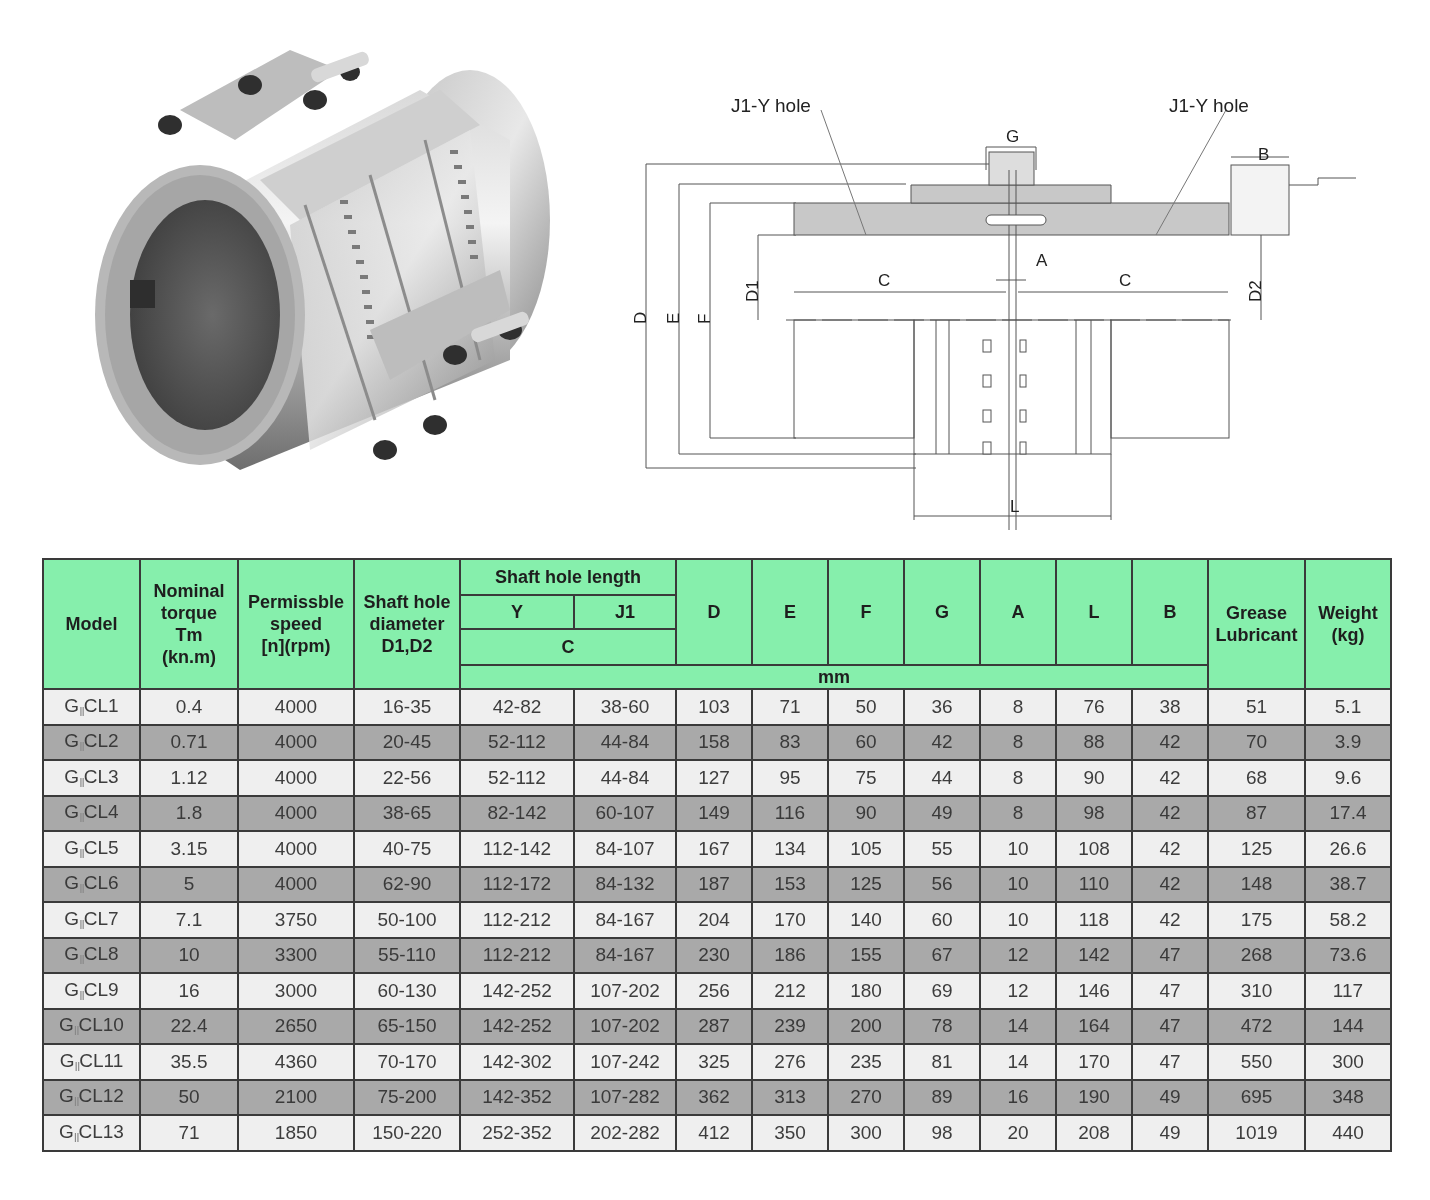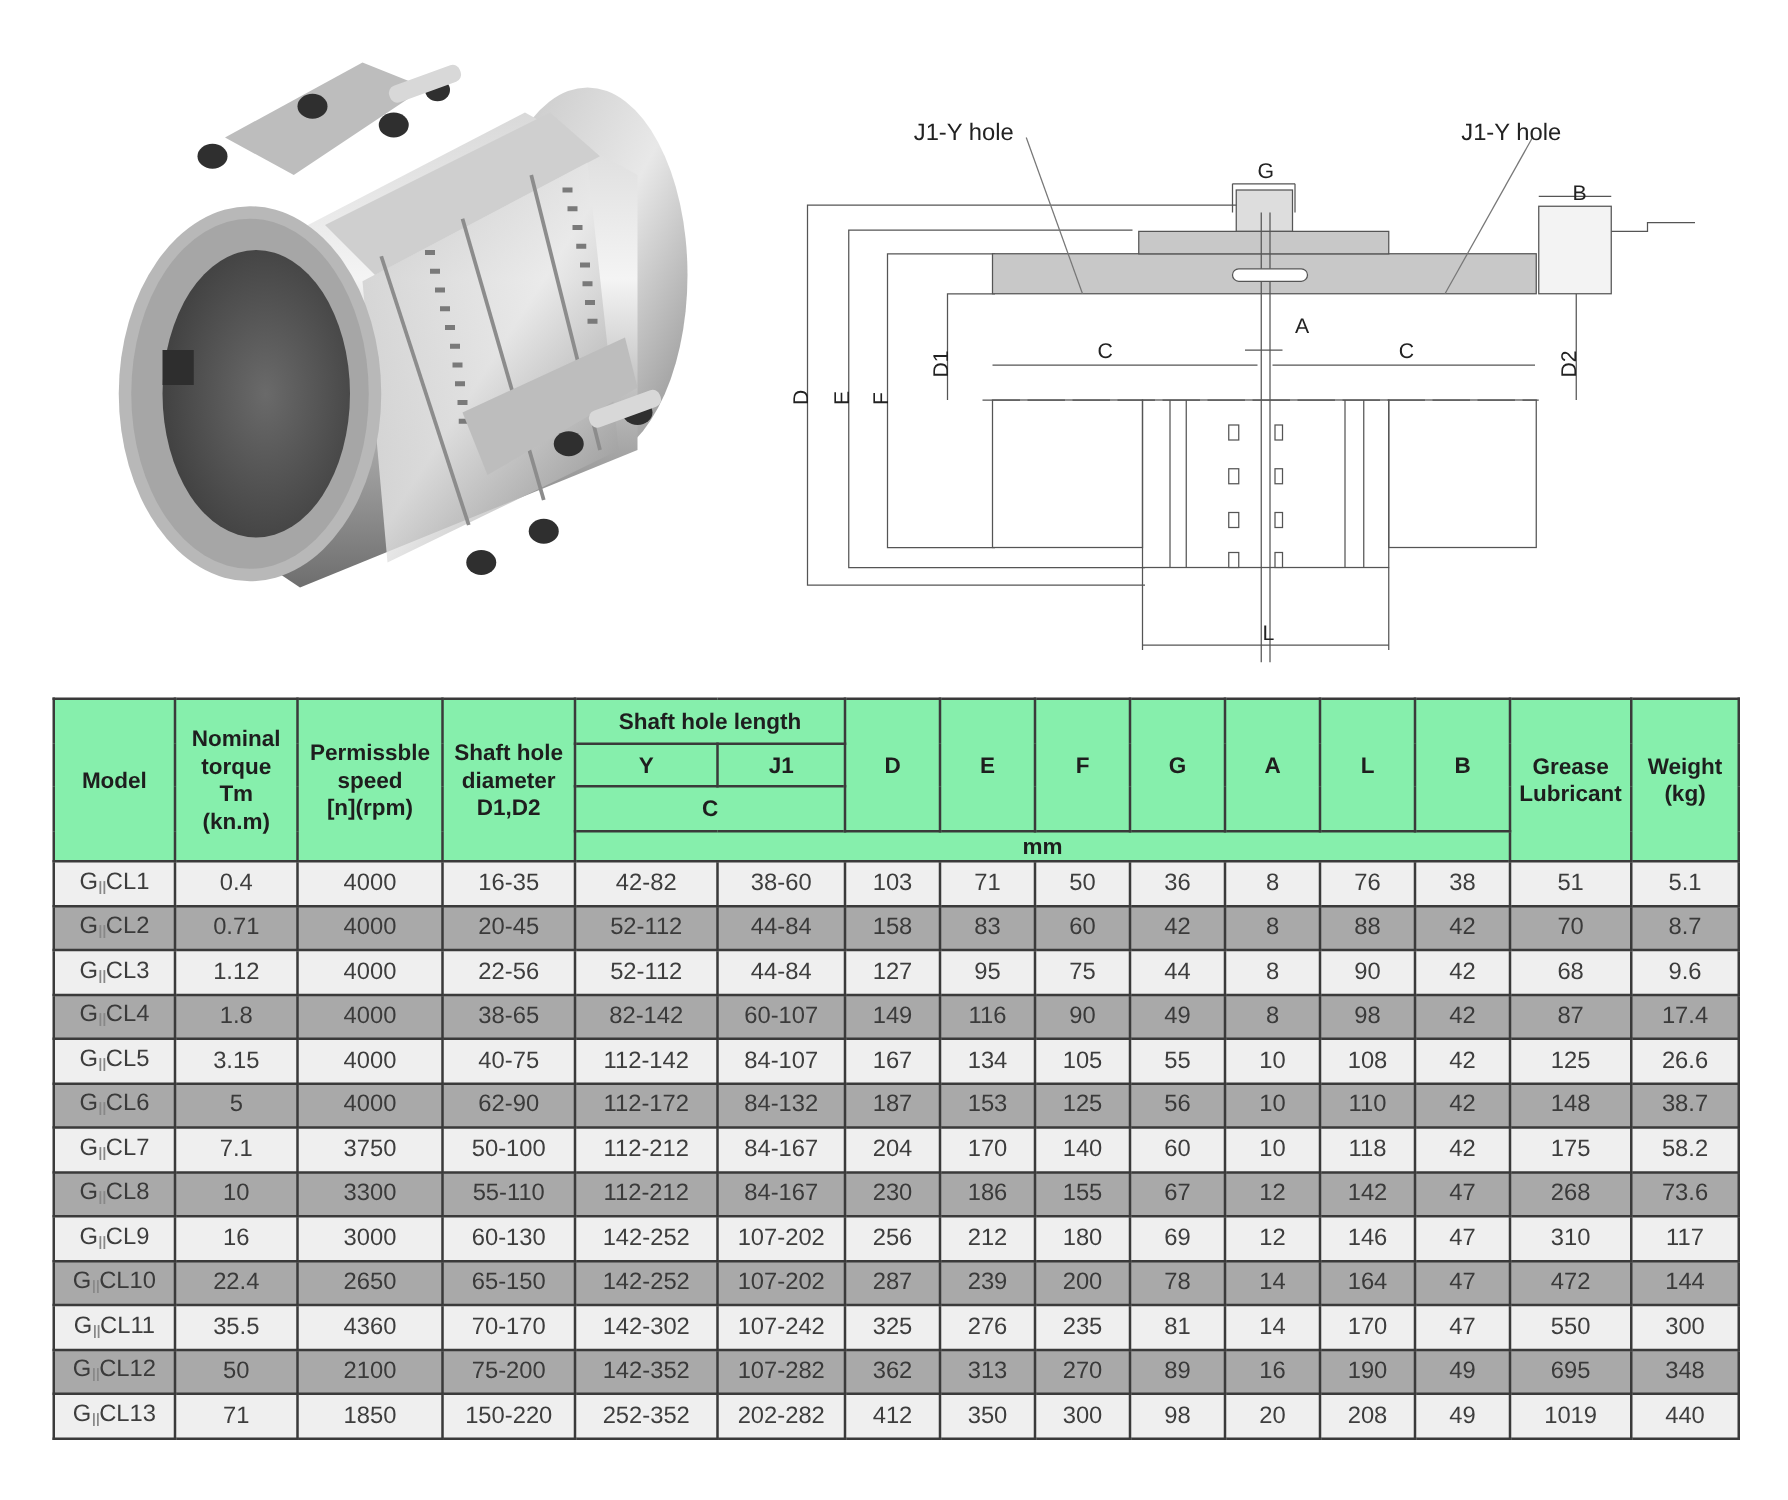--- a/index.html
+++ b/index.html
@@ -16,21 +16,21 @@
   
   .spec-table { position: absolute; left: 42px; top: 558px; width: 1347px;
                 border-collapse: collapse; table-layout: fixed; }
   .spec-table td, .spec-table th {
     border: 2px solid #3a3a3a; text-align: center; vertical-align: middle;
     padding: 0; font-size: 19px; color: #3d3d3d; font-weight: normal; }
   .spec-table thead th { background: #86efac; color: #1e1e1e; font-weight: bold; font-size: 18px; line-height: 22px; }
   .spec-table tbody tr { height: 35.5px; }
   .spec-table tbody tr.light td { background: #efefef; }
   .spec-table tbody tr.dark td { background: #a9a9a9; color: #3a3a3a; }
-  .sub { font-size: 15px; vertical-align: -4px; color: #888; letter-spacing: -1px; }
+  .sub { font-size: 12px; vertical-align: -4px; color: #888; letter-spacing: -1px; }
 </style>
 </head>
 <body>
 
 <div class="product">
   <svg width="560" height="470" viewBox="0 0 560 470">
     <defs>
       <linearGradient id="metal" x1="0" y1="0" x2="0" y2="1">
         <stop offset="0" stop-color="#d9d9d9"></stop>
         <stop offset="0.35" stop-color="#f4f4f4"></stop>
@@ -265,21 +265,21 @@
         <td>52-112</td>
         <td>44-84</td>
         <td>158</td>
         <td>83</td>
         <td>60</td>
         <td>42</td>
         <td>8</td>
         <td>88</td>
         <td>42</td>
         <td>70</td>
-        <td>8.7</td>
+        <td>3.9</td>
       </tr>
       <tr class="light">
         <td><span>G</span><span class="sub">II</span><span>CL3</span></td>
         <td>1.12</td>
         <td>4000</td>
         <td>22-56</td>
         <td>52-112</td>
         <td>44-84</td>
         <td>127</td>
         <td>95</td>

